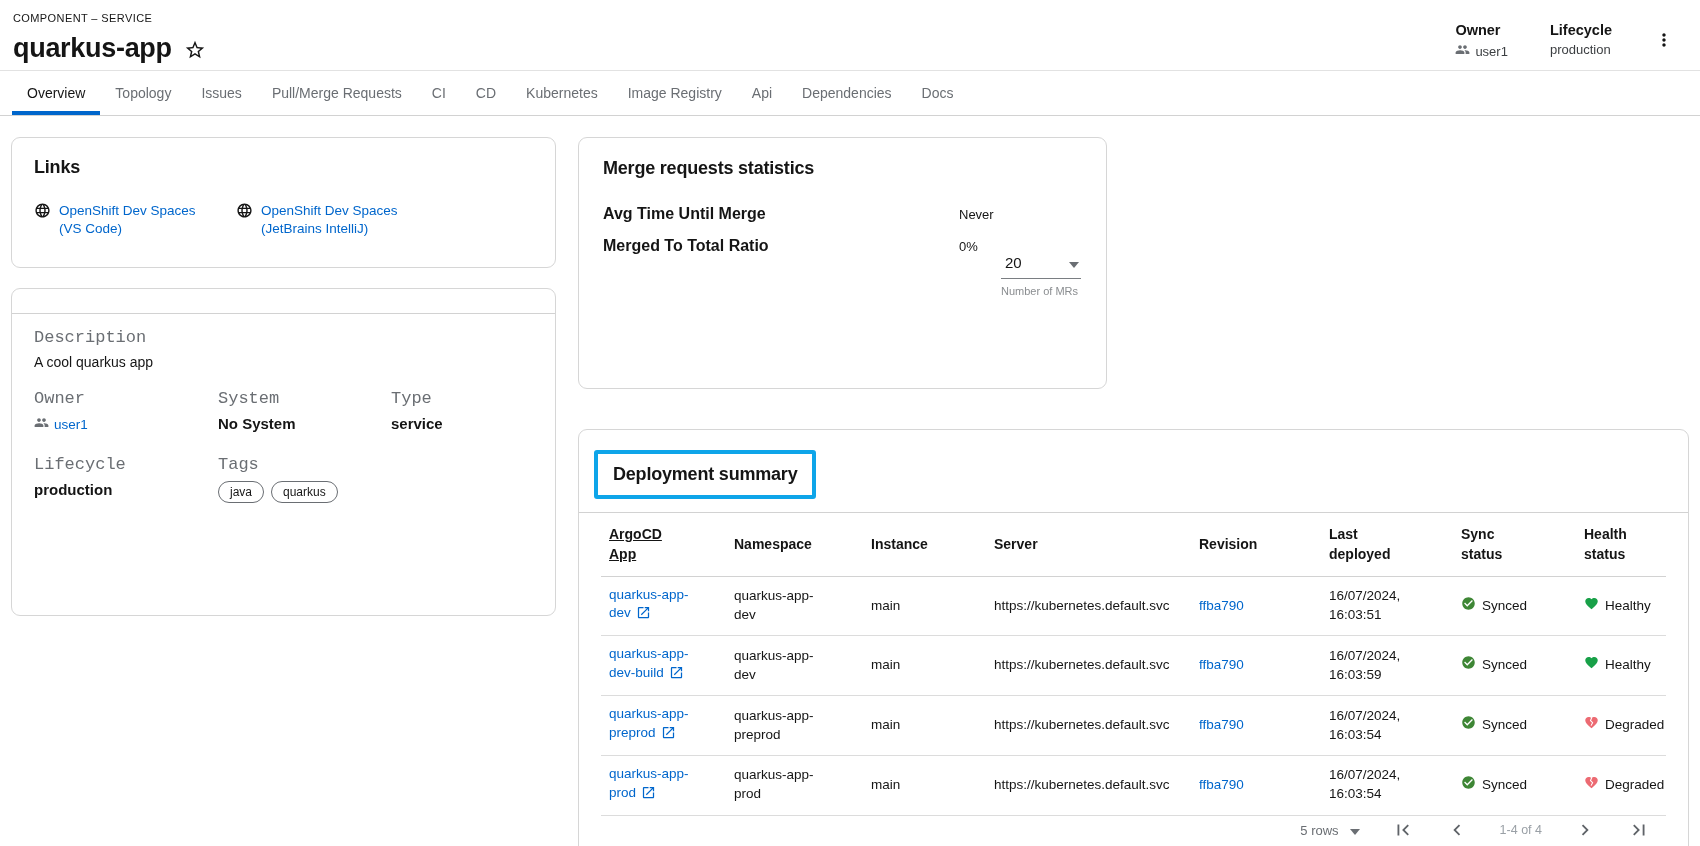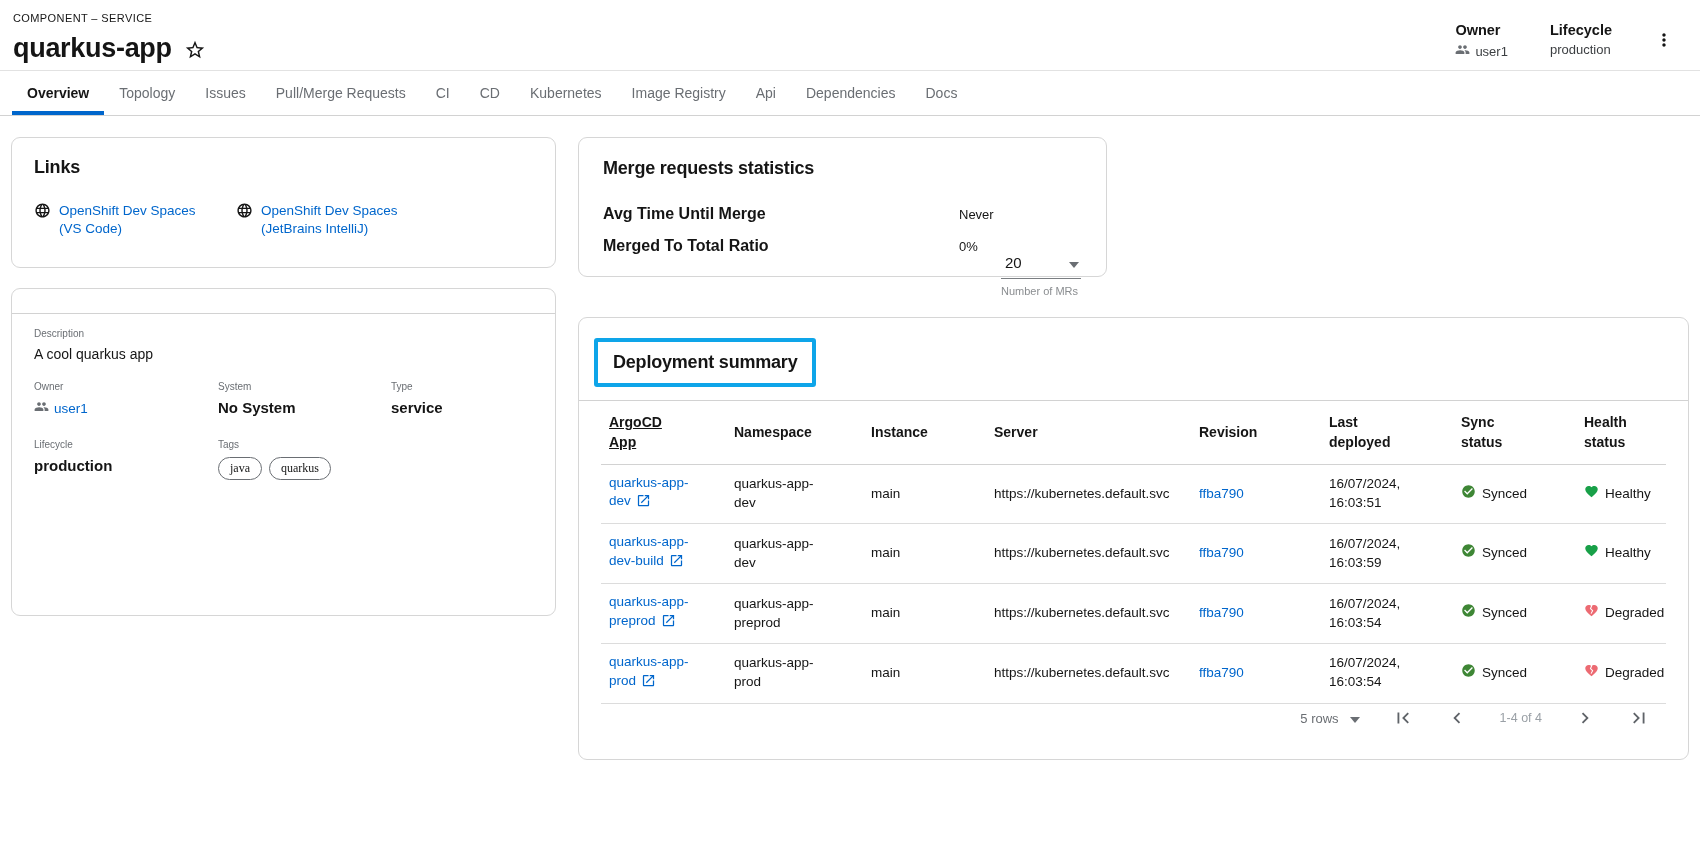--- a/index.html
+++ b/index.html
@@ -28,21 +28,21 @@
   .meta-label { font-size: 14.5px; font-weight: 700; }
   .meta-value { font-size: 13px; color: #3c3f42; margin-top: 4px; display: flex; align-items: center; gap: 5px; }
   .kebab { color: #151515; cursor: pointer; margin-top: 8px; }
 
   
   .tabs { height: 45px; border-bottom: 1px solid #d2d2d2; display: flex; align-items: stretch; padding-left: 12px; }
   .tab {
     background: none; border: none; font-family: inherit;
     padding: 0 15px; font-size: 14px; color: #6a6e73; cursor: pointer; position: relative;
   }
-  .tab.active { color: #151515; font-weight: 700; }
+  .tab.active { color: #151515; font-weight: 400; }
   .tab.active::after { content: ""; position: absolute; left: 0; right: 0; bottom: 0; height: 4px; background: #0066cc; }
 
   
   .content { display: flex; padding: 21px 11px 0; gap: 22px; align-items: flex-start; }
   .col-left { width: 545px; flex: none; display: flex; flex-direction: column; gap: 20px; }
   .col-right { flex: 1; display: flex; flex-direction: column; gap: 40px; }
   .card { border: 1px solid #d6d6d6; border-radius: 9px; background: #fff; }
   .card h2 { font-size: 18px; font-weight: 700; letter-spacing: -.2px; }
 
   
@@ -55,30 +55,30 @@
   .about-card { height: 328px; padding-top: 18px; }
   .about-head { display: flex; justify-content: space-between; align-items: center; padding: 0 20px 0 22px; }
   .about-head-icons { display: flex; gap: 22px; align-items: center; }
   .icon-btn { background: none; border: none; cursor: pointer; display: inline-flex; padding: 0; }
   .sync-ic { color: #6a6e73; }
   .edit-ic { color: #0066cc; }
   .about-actions { display: flex; gap: 14px; padding: 16px 0 14px 24px; }
   .about-action { display: flex; flex-direction: column; align-items: center; gap: 5px; width: 64px; color: #0066cc; font-size: 11.5px; line-height: 1.35; text-align: center; background: none; border: none; cursor: pointer; font-family: inherit; }
   .about-divider { border: none; border-top: 1px solid #d2d2d2; margin-top: 6px; }
   .about-fields { padding: 14px 22px 0; }
-  .f-label { font-size: 10px; color: #6a6e73; }
+  .f-label { font-size: 17px; color: #6a6e73; font-family: Liberation Mono, monospace; }
   .f-value { font-size: 14px; margin-top: 7px; }
   .f-value.bold { font-weight: 700; font-size: 15px; }
   .about-grid { display: grid; grid-template-columns: 184px 173px 1fr; row-gap: 22px; margin-top: 19px; }
   .owner-link { display: inline-flex; align-items: center; gap: 5px; color: #0066cc; text-decoration: none; cursor: pointer; font-size: 13.5px; }
   .owner-link .g-ic { color: #6a6e73; }
-  .chip { display: inline-block; border: 1px solid #6a6e73; border-radius: 14px; padding: 3px 11px; font-size: 12px; color: #151515; margin-right: 7px; cursor: default; font-family: Liberation Serif, serif; }
-
-  
-  .merge-card { height: 140px; padding: 20px 24px; position: relative; }
+  .chip { display: inline-block; border: 1px solid #6a6e73; border-radius: 14px; padding: 3px 11px; font-size: 12px; color: #151515; margin-right: 7px; cursor: default; }
+
+  
+  .merge-card { height: 252px; padding: 20px 24px; position: relative; }
   .stat-row { display: grid; grid-template-columns: 356px 1fr; margin-top: 14px; align-items: baseline; }
   .stat-row:first-of-type { margin-top: 26px; }
   .stat-label { font-size: 16px; font-weight: 700; }
   .stat-value { font-size: 13px; color: #151515; }
   .mr-select-wrap { position: absolute; right: 25px; top: 116px; width: 80px; }
   .mr-select { display: flex; justify-content: space-between; align-items: center; border-bottom: 1px solid #7a7e82; padding: 0 2px 7px 4px; font-size: 15px; cursor: pointer; }
   .mr-select .caret { color: #6a6e73; }
   .mr-helper { font-size: 11px; color: #8a8d90; margin-top: 6px; white-space: nowrap; }
 
   

